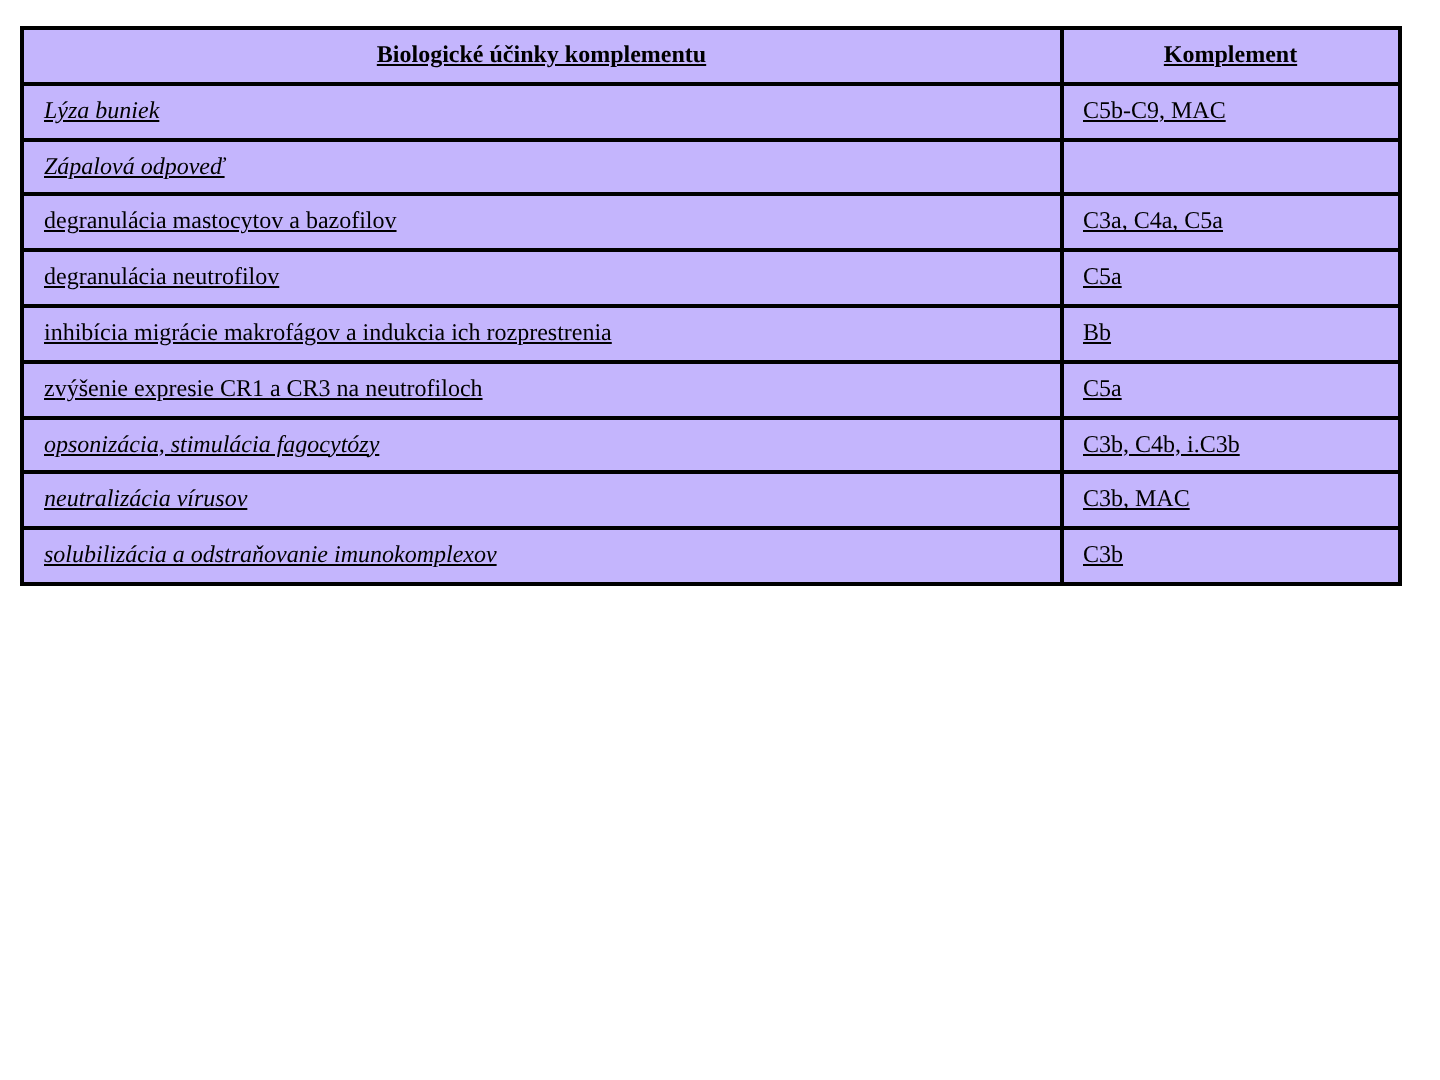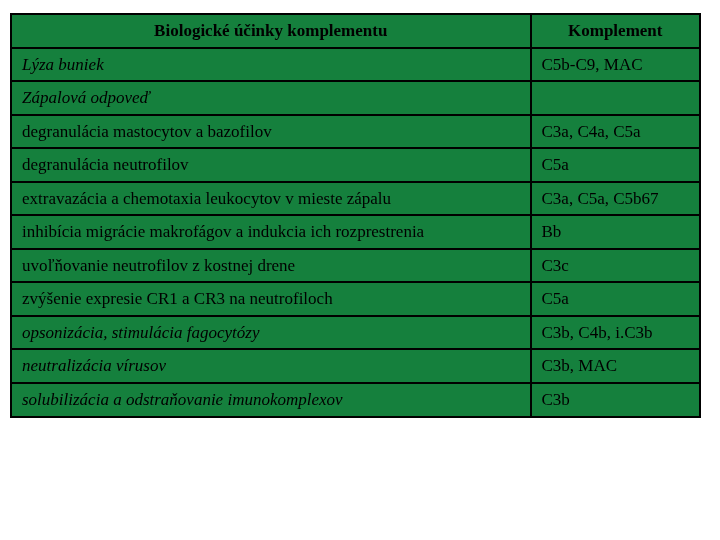--- a/index.html
+++ b/index.html
@@ -25,25 +25,26 @@
     width: 691px;
   }
   table.complement-table {
     border-collapse: collapse;
     width: 100%;
     table-layout: fixed;
   }
   table.complement-table th,
   table.complement-table td {
     border: 2px solid #000000;
-    font-size: 17px;
+    font-size: 12px;
     line-height: 1.15;
     padding: 6px 8px 6px 10px;
     vertical-align: middle;
-    background: #15803d;
+    background: #c4b5fd;
+    text-decoration: underline;
   }
   table.complement-table th {
     font-weight: bold;
     text-align: center;
     padding: 6px 4px;
   }
   col.effect-col { width: 75.4%; }
   col.complement-col { width: 24.6%; }
   td.effect-cell { text-align: left; }
   td.complement-cell { padding: 6px 4px; }
@@ -76,30 +77,22 @@
           </tr>
           <tr>
             <td class="effect-cell">degranulácia mastocytov a bazofilov</td>
             <td class="complement-cell">C3a, C4a, C5a</td>
           </tr>
           <tr>
             <td class="effect-cell">degranulácia neutrofilov</td>
             <td class="complement-cell">C5a</td>
           </tr>
           <tr>
-            <td class="effect-cell">extravazácia a chemotaxia leukocytov v mieste zápalu</td>
-            <td class="complement-cell">C3a, C5a, C5b67</td>
-          </tr>
-          <tr>
             <td class="effect-cell">inhibícia migrácie makrofágov a indukcia ich rozprestrenia</td>
             <td class="complement-cell">Bb</td>
-          </tr>
-          <tr>
-            <td class="effect-cell">uvoľňovanie neutrofilov z kostnej drene</td>
-            <td class="complement-cell">C3c</td>
           </tr>
           <tr>
             <td class="effect-cell">zvýšenie expresie CR1 a CR3 na neutrofiloch</td>
             <td class="complement-cell">C5a</td>
           </tr>
           <tr>
             <td class="effect-cell italic">opsonizácia, stimulácia fagocytózy</td>
             <td class="complement-cell">C3b, C4b, i.C3b</td>
           </tr>
           <tr>

